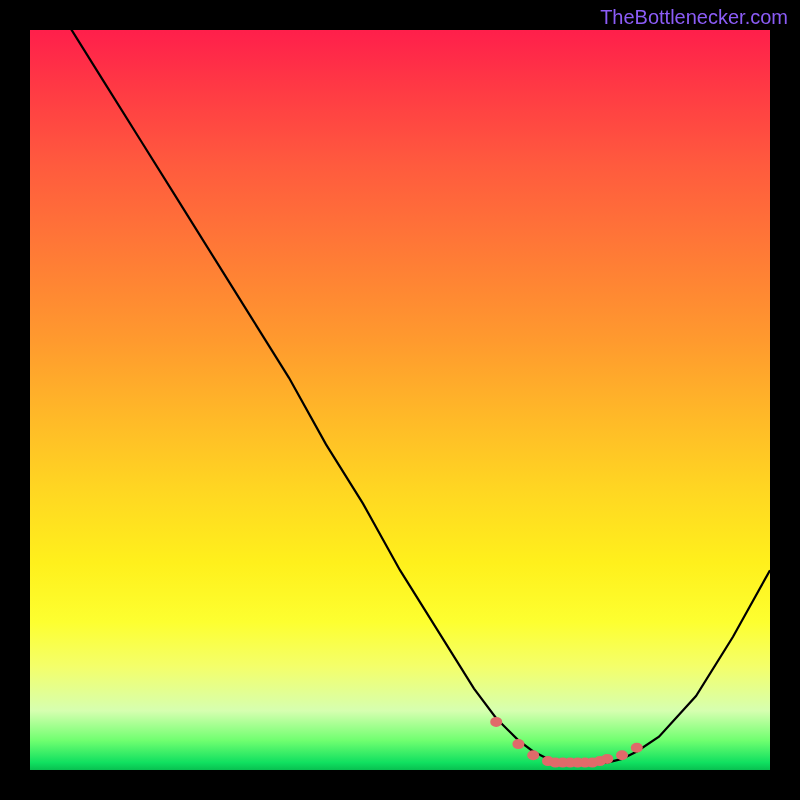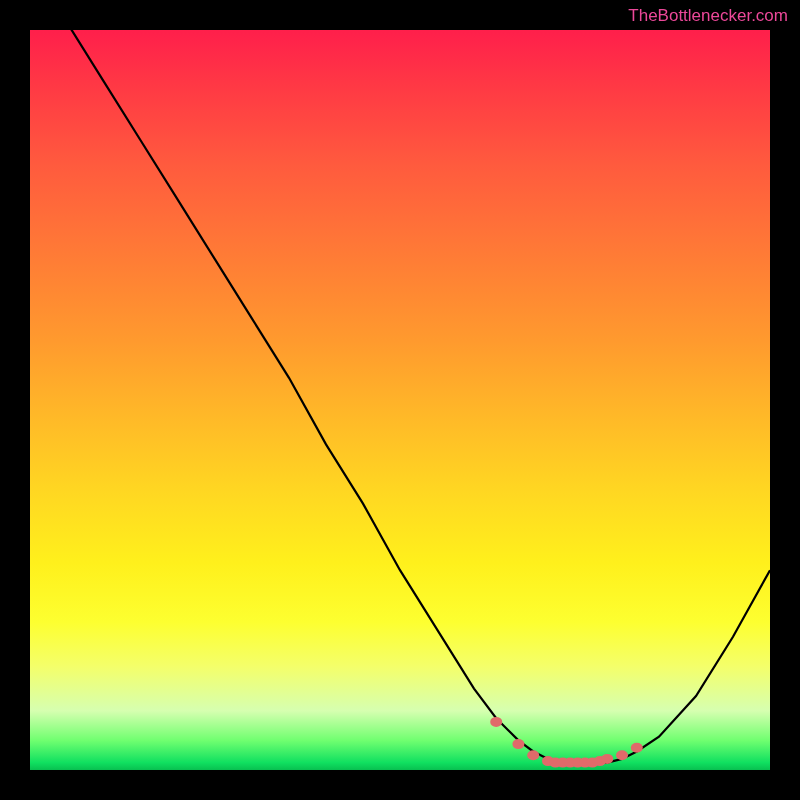--- a/index.html
+++ b/index.html
@@ -7,22 +7,22 @@
     width: 800px;
     height: 800px;
     background: #000;
     position: relative;
     font-family: Arial, sans-serif;
   }
   .attribution {
     position: absolute;
     top: 6px;
     right: 12px;
-    color: #ec4899;
-    font-size: 17px;
+    color: #8b5cf6;
+    font-size: 20px;
     z-index: 10;
   }
   .plot-area {
     position: absolute;
     left: 30px;
     top: 30px;
     width: 740px;
     height: 740px;
     overflow: hidden;
   }

